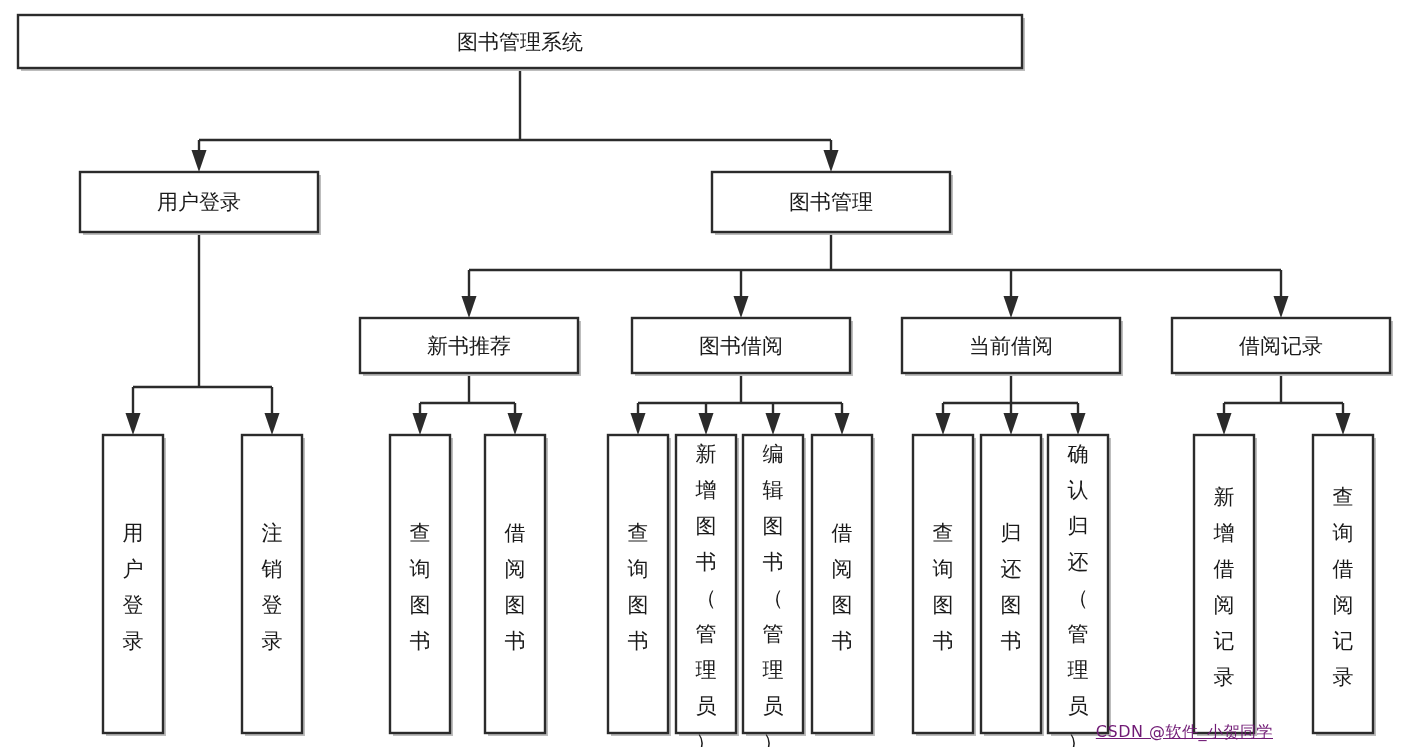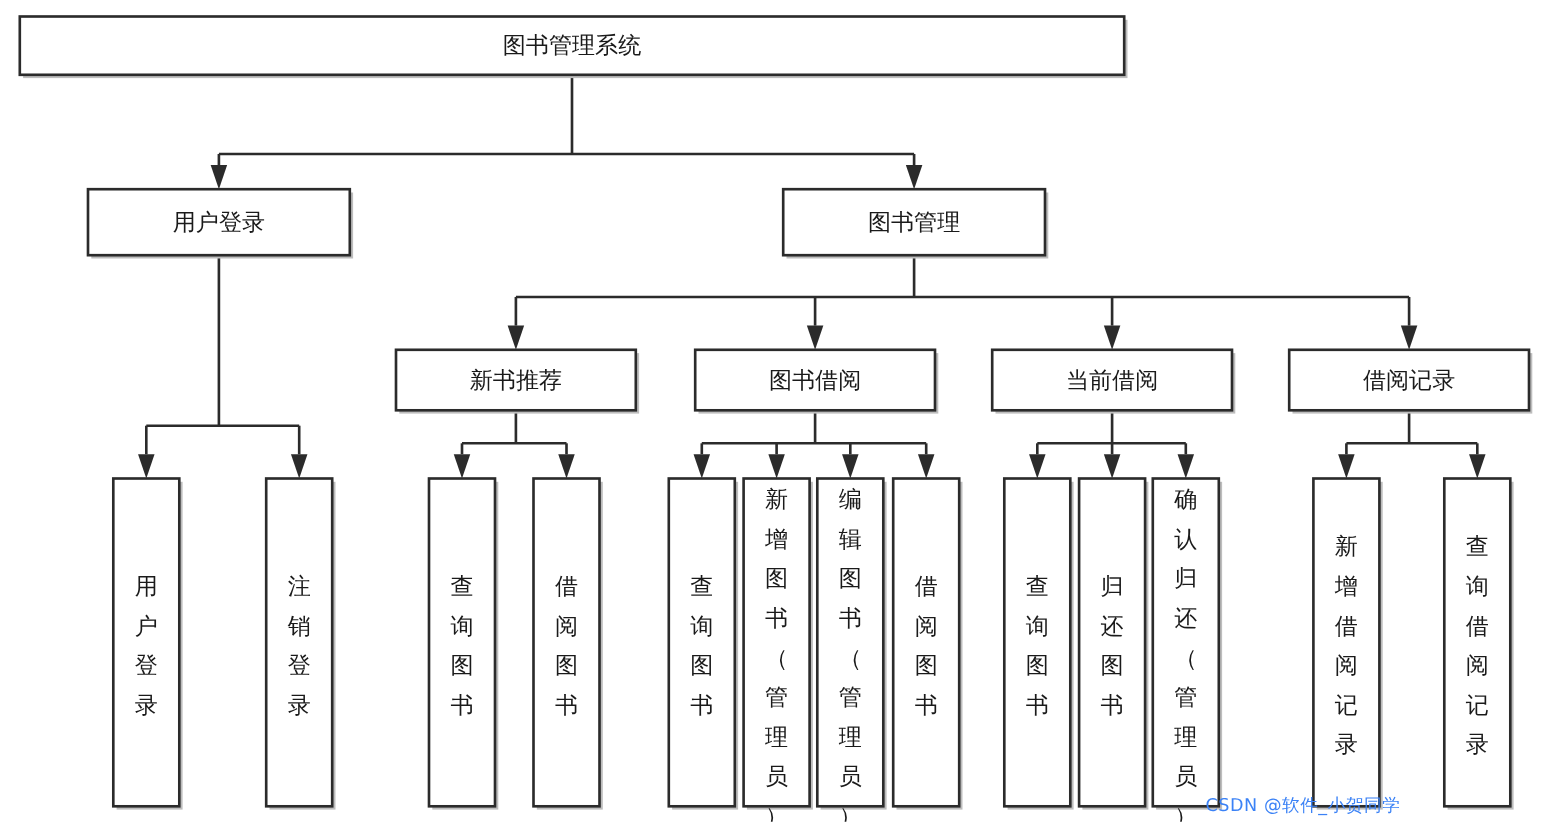--- a/index.html
+++ b/index.html
@@ -58,24 +58,25 @@
     font-size: 21px;
     fill: #1a1a1a;
     text-anchor: middle;
   }
   .watermark {
     position: absolute;
     right: 8px;
     bottom: 4px;
     font-family: "DejaVu Sans", "Liberation Sans", sans-serif;
     font-size: 16px;
-    color: #3b82f6;
+    color: #701a75;
     white-space: nowrap;
     letter-spacing: 0.5px;
     user-select: none;
+    text-decoration: underline;
   }
 </style>
 </head>
 <body>
 
 <div id="diagram-root">
   <svg class="tree-svg" id="tree-svg" viewBox="0 0 1405 747" xmlns="http://www.w3.org/2000/svg">
     <g id="edges-layer">
         <path class="edge-line" d="M 520 68 L 520 140"></path>
         <path class="edge-line" d="M 199 140 L 831 140"></path>

